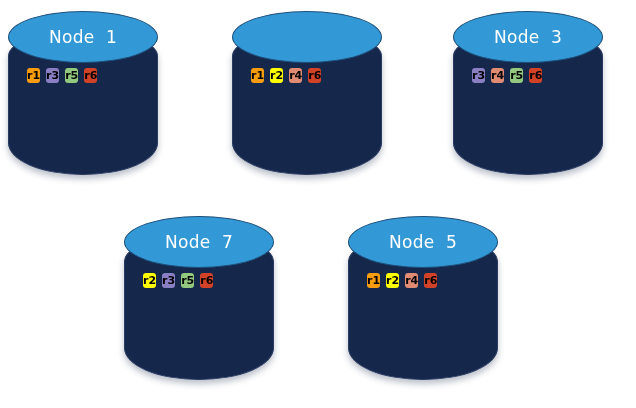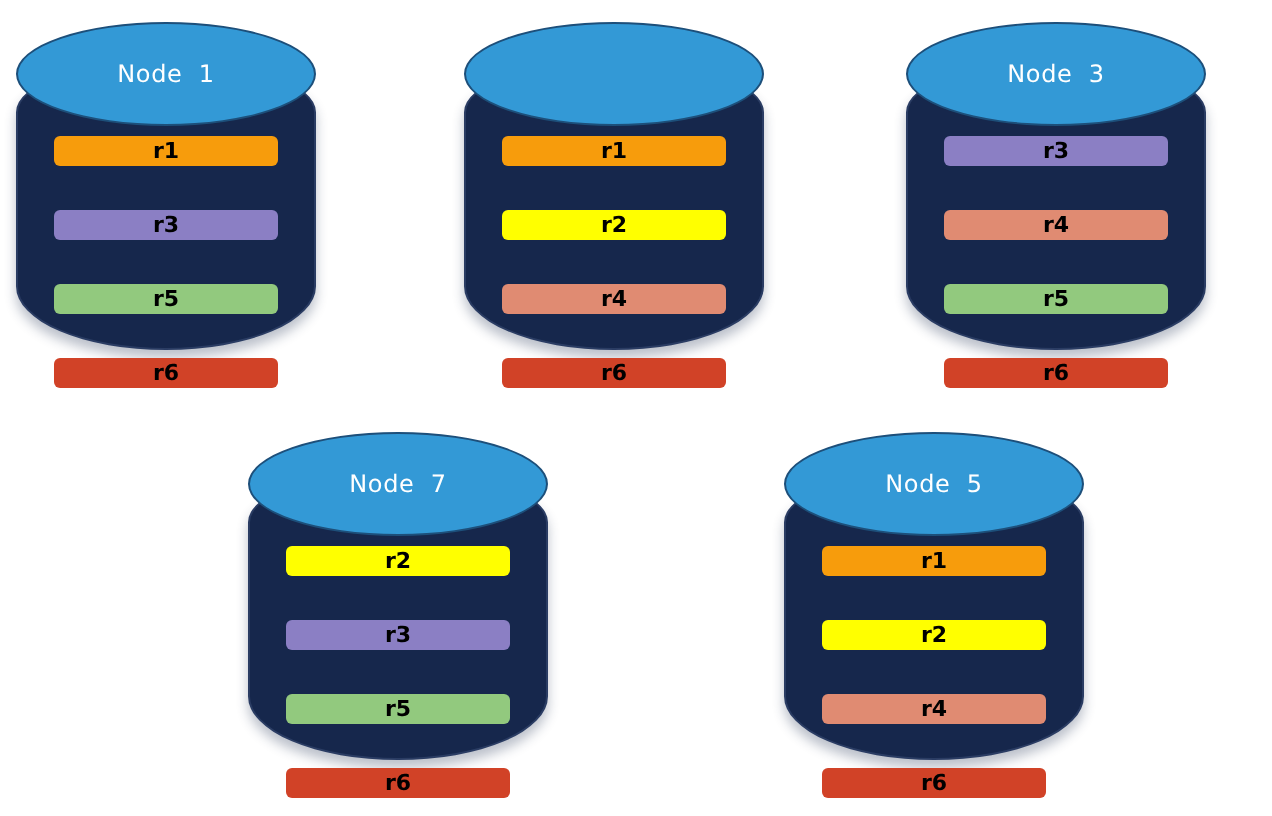--- a/index.html
+++ b/index.html
@@ -57,34 +57,33 @@
   .node-label {
     position: absolute;
     left: 0;
     top: 3px;
     width: 150px;
     height: 52px;
     display: flex;
     align-items: center;
     justify-content: center;
     color: #ffffff;
-    font-size: 12px;
+    font-size: 17px;
     font-weight: 400;
     letter-spacing: 0.3px;
     white-space: pre;
   }
 
   .replicas {
     position: absolute;
     left: 19px;
     top: 60px;
     width: 112px;
     display: flex;
-    flex-direction: column;
-    gap: 22px;
+    gap: 6px;
   }
 
   .replica {
     height: 15px;
     border-radius: 3px;
     display: flex;
     align-items: center;
     justify-content: center;
     font-size: 11px;
     font-weight: bold;
@@ -132,21 +131,21 @@
       <div class="cyl-body" style="background: rgb(22, 39, 76);"></div>
       <div class="cyl-top" style="background: rgb(51, 153, 214);"></div>
       <div class="node-label" style="color: rgb(255, 255, 255);">Node  7</div>
       <div class="replicas">
         <div class="replica" style="background: rgb(255, 255, 0);">r2</div>
         <div class="replica" style="background: rgb(139, 127, 196);">r3</div>
         <div class="replica" style="background: rgb(146, 201, 126);">r5</div>
         <div class="replica" style="background: rgb(209, 66, 39);">r6</div>
       </div>
     </div>
-    <div class="node" style="left: 348px; top: 213px; margin-left: 44px;">
+    <div class="node" style="left: 348px; top: 213px;">
       <div class="cyl-body" style="background: rgb(22, 39, 76);"></div>
       <div class="cyl-top" style="background: rgb(51, 153, 214);"></div>
       <div class="node-label" style="color: rgb(255, 255, 255);">Node  5</div>
       <div class="replicas">
         <div class="replica" style="background: rgb(247, 156, 12);">r1</div>
         <div class="replica" style="background: rgb(255, 255, 0);">r2</div>
         <div class="replica" style="background: rgb(224, 139, 114);">r4</div>
         <div class="replica" style="background: rgb(209, 66, 39);">r6</div>
       </div>
     </div>

